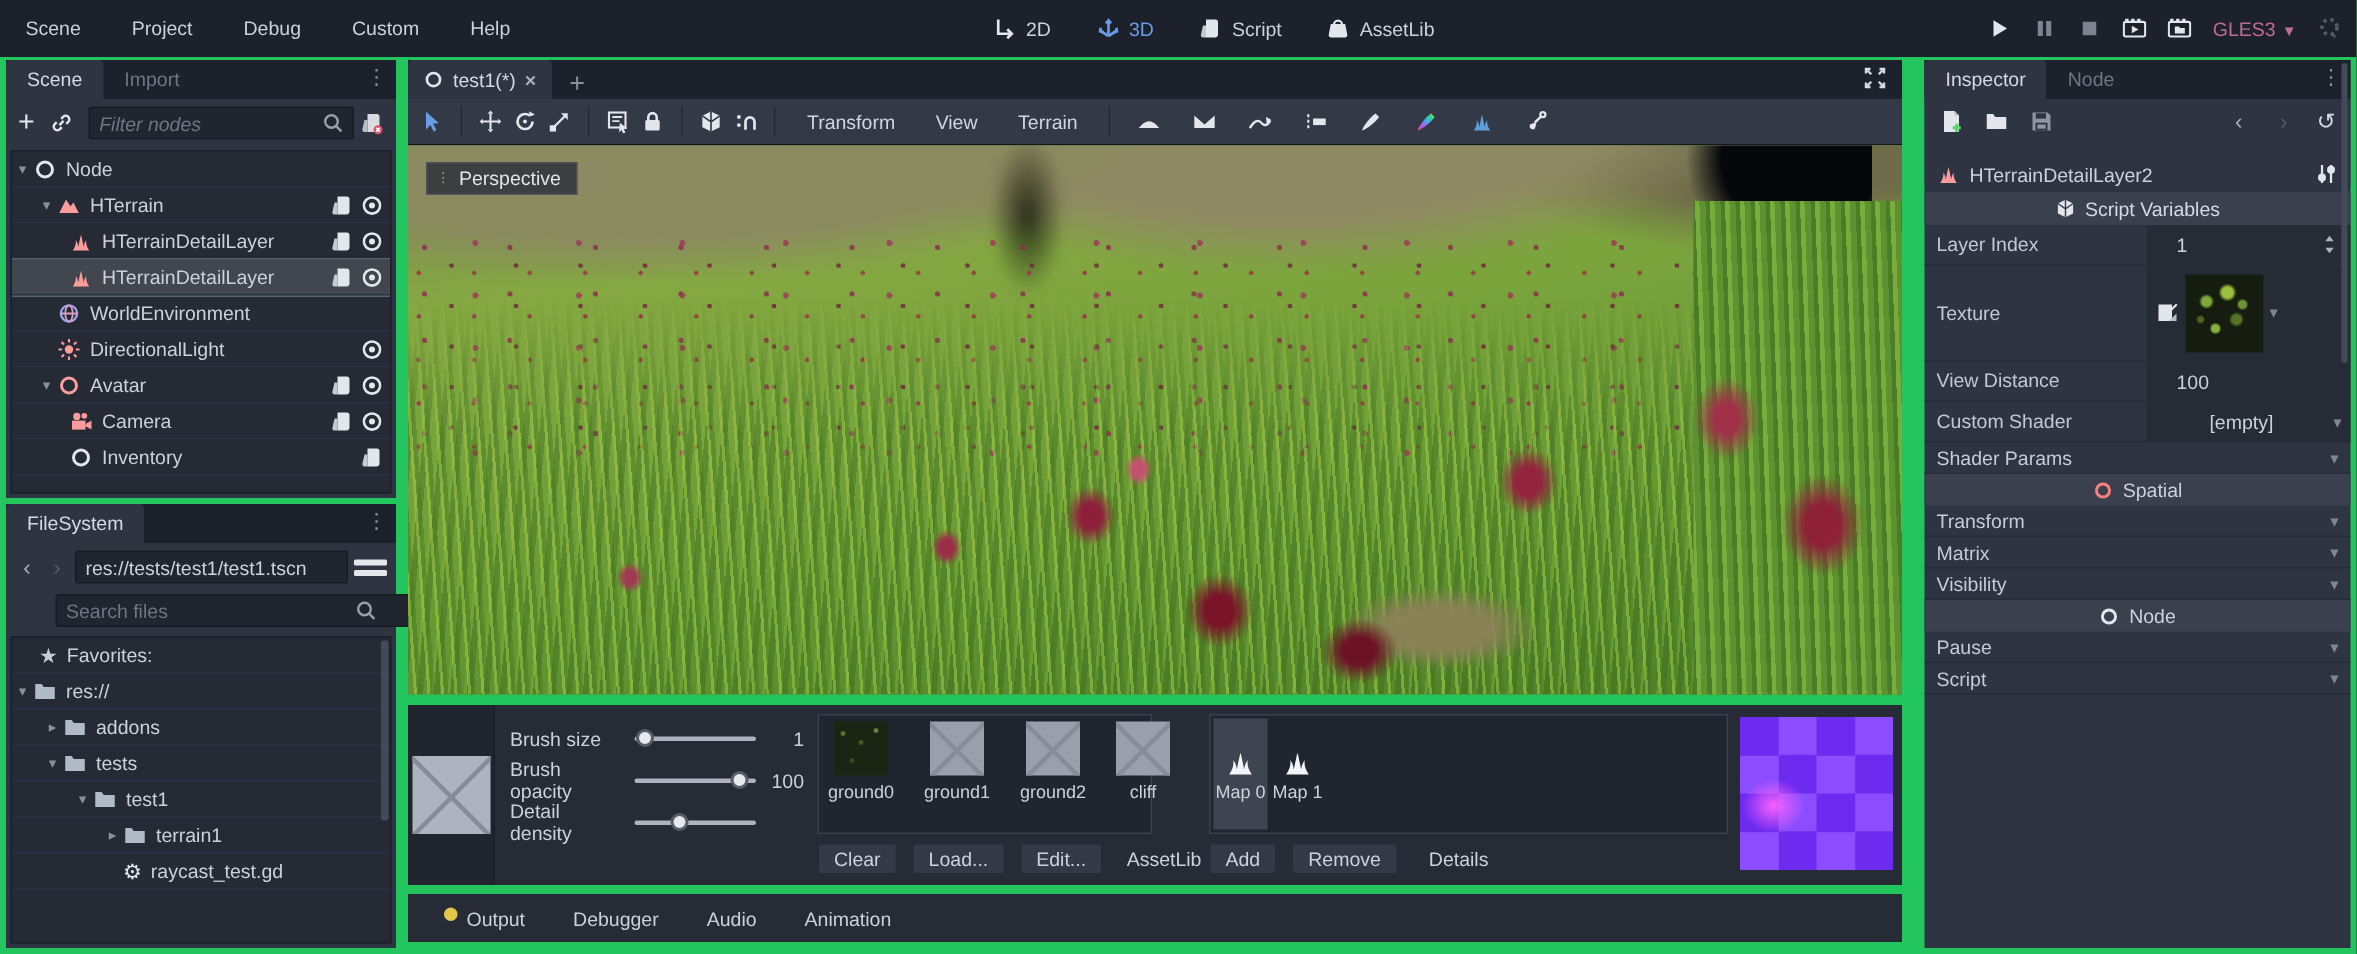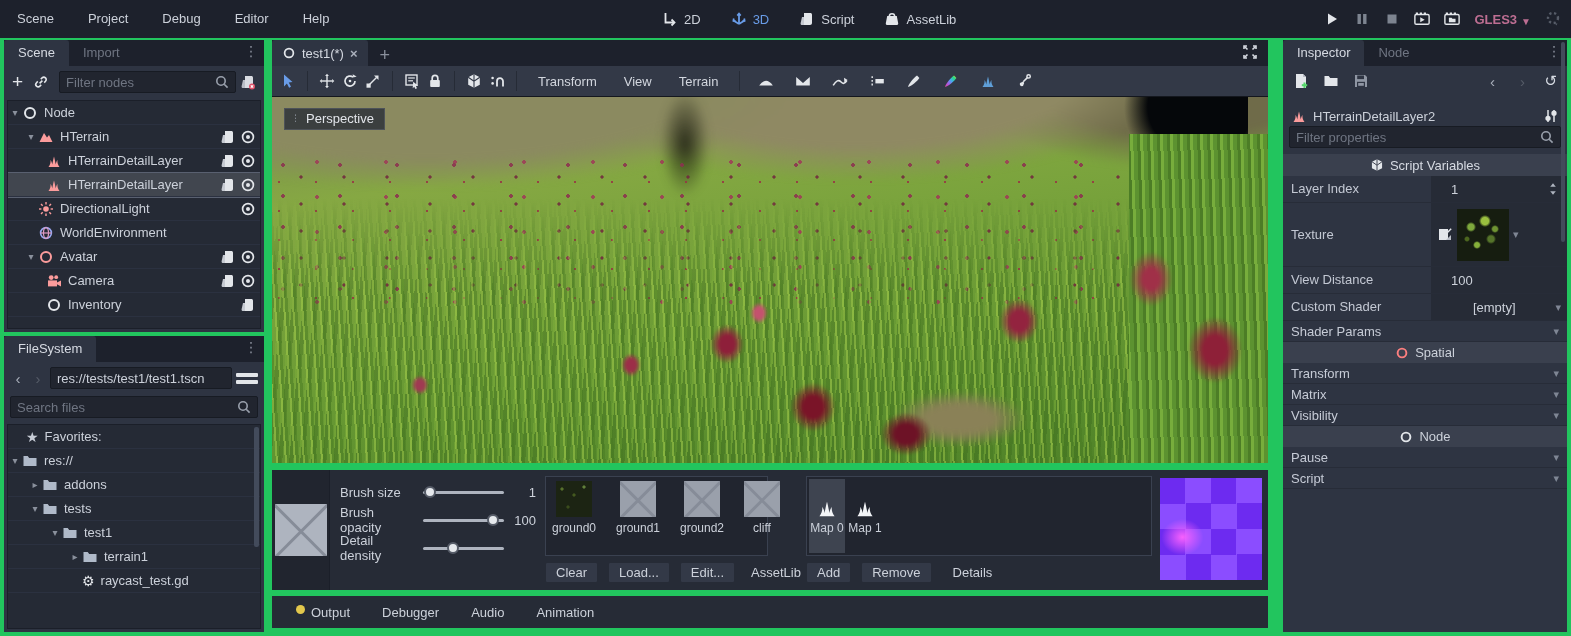--- a/index.html
+++ b/index.html
@@ -8,21 +8,21 @@
   .icon{display:inline-flex;align-items:center;justify-content:center;flex:none}
   .icon svg{width:16px;height:16px}
   .ic14 svg{width:14px;height:14px}
   
   .topbar{position:absolute;left:0;top:0;width:1571px;height:38px;background:#1d212c;display:flex;align-items:center}
   .menu-item{padding:0 17px;line-height:38px;color:#ccd1da;cursor:default}
   .ws-group{position:absolute;left:652px;top:0;height:38px;display:flex;align-items:center;gap:10px}
   .ws-btn{display:flex;align-items:center;gap:6px;padding:0 10px;height:38px}
   .ws-btn.active{color:#699ce8}
   .playgroup{position:absolute;right:10px;top:0;height:38px;display:flex;align-items:center;gap:14px}
-  .gles{color:#bd6e92;font-weight:bold;display:flex;align-items:flex-end;gap:4px}
+  .gles{color:#bd6e92;font-weight:normal;display:flex;align-items:flex-end;gap:4px}
   .caret{font-size:10px;color:#bd6e92}
   
   .tabsrow{display:flex;align-items:flex-end;height:26px;background:#1d212c;position:relative}
   .ptab{padding:4px 14px;height:26px;line-height:18px;color:#6f7582;background:transparent}
   .ptab.active{background:#2e3442;color:#d6dae2;border-radius:3px 3px 0 0}
   .dots{position:absolute;right:6px;top:3px;color:#8a909c;font-size:14px;letter-spacing:0}
   .field{background:#21252f;border:1px solid #171b23;border-radius:2px;height:22px;color:#ccd1da;font-family:"Liberation Sans",sans-serif;font-size:13px;padding:0 6px;outline:none}
   .field::placeholder{color:#6f7582}
   .btn{background:#333947;border:1px solid #262b36;border-radius:2px;padding:2px 10px;color:#ccd1da;display:inline-block}
   .chev{color:#7f8694;font-size:11px}
@@ -128,21 +128,21 @@
 </style>
 </head>
 <body>
 
 <div id="root">
 
   <div class="topbar">
     <span class="menu-item">Scene</span>
     <span class="menu-item">Project</span>
     <span class="menu-item">Debug</span>
-    <span class="menu-item">Editor</span>
+    <span class="menu-item">Custom</span>
     <span class="menu-item">Help</span>
 
     <div class="ws-group">
       <span class="ws-btn">
         <span class="icon">
             <svg viewBox="0 0 16 16" fill="none" stroke="#e3e6ea" stroke-width="1.8">
               <path d="M3.5 2v9.5H12"></path>
               <path d="M9.5 8.5l3 3-3 3" fill="none"></path>
             </svg>
           </span>
@@ -233,21 +233,21 @@
     </div>
     <div class="ptoolbar">
       <span class="icon" style="font-size:19px;color:#e3e6ea">+</span>
       <span class="icon">
           <svg viewBox="0 0 16 16" fill="none" stroke="#e3e6ea" stroke-width="1.6">
             <path d="M6.6 9.4l2.8-2.8"></path>
             <path d="M7.8 5.2l1.3-1.3a2.4 2.4 0 0 1 3.4 3.4l-1.3 1.3"></path>
             <path d="M8.2 10.8l-1.3 1.3a2.4 2.4 0 0 1-3.4-3.4l1.3-1.3"></path>
           </svg>
         </span>
-      <input class="field" style="flex: 1 1 0%; width: 120px;" placeholder="Filter nodes">
+      <input class="field" style="flex: 1 1 0%; width: 120px; font-style: italic;" placeholder="Filter nodes">
       <span class="icon" style="margin-left:-32px">
           <svg viewBox="0 0 16 16">
             <circle cx="7" cy="7" r="4.2" fill="none" stroke="#99a0ac" stroke-width="1.6"></circle>
             <line x1="10.2" y1="10.2" x2="13.6" y2="13.6" stroke="#99a0ac" stroke-width="1.6"></line>
           </svg>
         </span>
       <span class="icon">
           <svg viewBox="0 0 16 16">
             <path d="M5 2h6.3c1 0 1.7.7 1.7 1.7V12c0 1.3-.9 2-2 2H5z" fill="#d9dce2"></path>
             <path d="M3 14c-1 0-1.6-.8-1.4-1.8L3 6h2v8z" fill="#b9bdc6"></path>
@@ -323,20 +323,32 @@
               <path d="M5 2h6.3c1 0 1.7.7 1.7 1.7V12c0 1.3-.9 2-2 2H5z" fill="#e3e6ea"></path>
               <path d="M3 14c-1 0-1.6-.8-1.4-1.8L3 6h2v8z" fill="#c6cad2"></path>
             </svg>
           </span>
         <span class="icon rowicn">
             <svg viewBox="0 0 16 16">
               <circle cx="8" cy="8" r="5.4" fill="none" stroke="#e3e6ea" stroke-width="1.7"></circle>
               <circle cx="8" cy="8" r="2" fill="#e3e6ea"></circle>
             </svg>
           </span>
+      </div>
+      <div class="trow" style="padding-left:16px">
+        <span class="exp"></span>
+        <span class="icon">
+            <svg viewBox="0 0 16 16">
+              <circle cx="8" cy="8" r="5.4" fill="none" stroke="#99a7f0" stroke-width="1.6"></circle>
+              <ellipse cx="8" cy="8" rx="2.5" ry="5.4" fill="none" stroke="#de9cc5" stroke-width="1.2"></ellipse>
+              <line x1="2.6" y1="8" x2="13.4" y2="8" stroke="#de9cc5" stroke-width="1.2"></line>
+            </svg>
+          </span>
+        <span class="lbl">WorldEnvironment</span>
+          <span class="sp"></span>
       </div>
       <div class="trow" style="padding-left:16px">
         <span class="exp"></span>
         <span class="icon">
             <svg viewBox="0 0 16 16">
               <circle cx="8" cy="8" r="2.8" fill="#fc9c9c"></circle>
               <g stroke="#fc9c9c" stroke-width="1.4">
                 <line x1="8" y1="1" x2="8" y2="3.4"></line>
                 <line x1="8" y1="12.6" x2="8" y2="15"></line>
                 <line x1="1" y1="8" x2="3.4" y2="8"></line>
@@ -351,32 +363,20 @@
         <span class="lbl">DirectionalLight</span>
           <span class="sp"></span>
         <span class="icon rowicn">
             <svg viewBox="0 0 16 16">
               <circle cx="8" cy="8" r="5.4" fill="none" stroke="#e3e6ea" stroke-width="1.7"></circle>
               <circle cx="8" cy="8" r="2" fill="#e3e6ea"></circle>
             </svg>
           </span>
       </div>
       <div class="trow" style="padding-left:16px">
-        <span class="exp"></span>
-        <span class="icon">
-            <svg viewBox="0 0 16 16">
-              <circle cx="8" cy="8" r="5.4" fill="none" stroke="#99a7f0" stroke-width="1.6"></circle>
-              <ellipse cx="8" cy="8" rx="2.5" ry="5.4" fill="none" stroke="#de9cc5" stroke-width="1.2"></ellipse>
-              <line x1="2.6" y1="8" x2="13.4" y2="8" stroke="#de9cc5" stroke-width="1.2"></line>
-            </svg>
-          </span>
-        <span class="lbl">WorldEnvironment</span>
-          <span class="sp"></span>
-      </div>
-      <div class="trow" style="padding-left:16px">
         <span class="exp">▾</span>
         <span class="icon">
             <svg viewBox="0 0 16 16">
               <circle cx="8" cy="8" r="5" fill="none" stroke="#fc9c9c" stroke-width="2"></circle>
             </svg>
           </span>
         <span class="lbl">Avatar</span>
           <span class="sp"></span>
         <span class="icon rowicn">
             <svg viewBox="0 0 16 16">
@@ -441,21 +441,21 @@
     <div class="fsnav">
       <span class="navarrow">‹</span>
       <span class="navarrow dim">›</span>
       <input class="field" style="flex: 1 1 0%; width: 100px;" readonly="" value="res://tests/test1/test1.tscn">
       <span class="hamb">
           <i></i>
           <i></i>
         </span>
     </div>
     <div style="padding:2px 6px;position:relative">
-      <input class="field" style="width: 100%;" placeholder="Search files">
+      <input class="field" style="width: 100%; margin-left: 27px;" placeholder="Search files">
       <span class="icon" style="position:absolute;right:12px;top:5px">
           <svg viewBox="0 0 16 16">
             <circle cx="7" cy="7" r="4.2" fill="none" stroke="#99a0ac" stroke-width="1.6"></circle>
             <line x1="10.2" y1="10.2" x2="13.6" y2="13.6" stroke="#99a0ac" stroke-width="1.6"></line>
           </svg>
         </span>
     </div>
     <div class="fstree">
       <div class="trow" style="padding-left:18px">
         <span class="icon" style="color:#c7ccd6;font-size:14px">★</span>
@@ -822,29 +822,20 @@
       <span class="isp"></span>
       <span class="icon">
           <svg viewBox="0 0 16 16" stroke="#e3e6ea" stroke-width="1.5">
             <line x1="5" y1="2" x2="5" y2="14"></line>
             <line x1="11" y1="2" x2="11" y2="14"></line>
             <circle cx="5" cy="10.3" r="1.9" fill="#e3e6ea"></circle>
             <circle cx="11" cy="5.2" r="1.9" fill="#e3e6ea"></circle>
           </svg>
         </span>
     </div>
-    <div class="ifilter" style="position:relative">
-      <input class="field" style="width: 100%;" placeholder="Filter properties">
-      <span class="icon" style="position:absolute;right:12px;top:5px">
-          <svg viewBox="0 0 16 16">
-            <circle cx="7" cy="7" r="4.2" fill="none" stroke="#99a0ac" stroke-width="1.6"></circle>
-            <line x1="10.2" y1="10.2" x2="13.6" y2="13.6" stroke="#99a0ac" stroke-width="1.6"></line>
-          </svg>
-        </span>
-    </div>
 
     <div class="iheader">
       <span class="icon ic14">
           <svg viewBox="0 0 16 16">
             <path d="M8 1.3l5.8 2.9v7.6L8 14.7l-5.8-2.9V4.2z" fill="#e3e6ea"></path>
             <path d="M8 1.3v7l5.8-4.1M8 8.3L2.2 4.2M8 8.3v6.4" stroke="#3a404e" stroke-width="1.1" fill="none"></path>
           </svg>
         </span>
       <span>Script Variables</span>
     </div>

